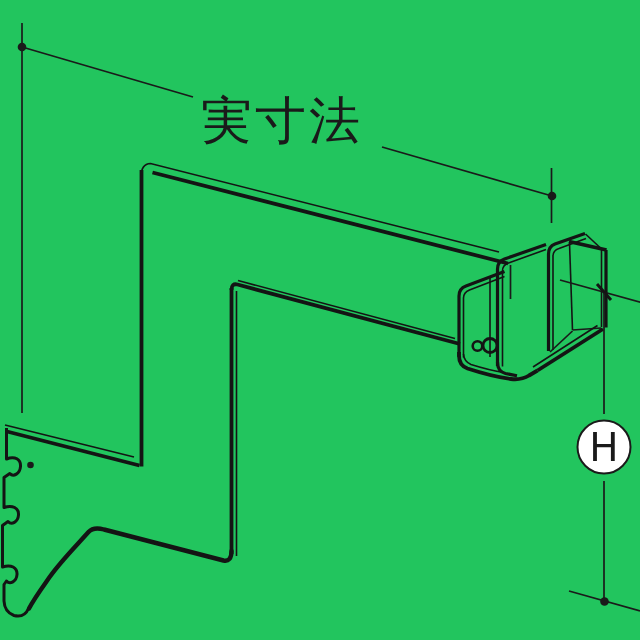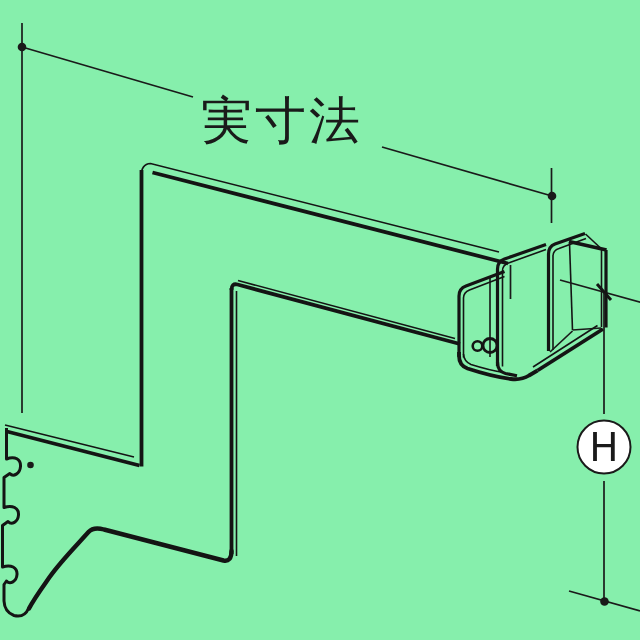--- a/index.html
+++ b/index.html
@@ -8,21 +8,21 @@
     width: 640px;
     height: 640px;
     background: #ffffff;
     overflow: hidden;
     font-family: "DejaVu Sans", "Liberation Sans", sans-serif;
   }
   .stage {
     position: relative;
     width: 640px;
     height: 640px;
-    background: #86efac;
+    background: #22c55e;
   }
   svg { display: block; }
   .ln-thin   { stroke: #141414; stroke-width: 1.6; fill: none; }
   .ln-dim    { stroke: #1a1a1a; stroke-width: 1.7; fill: none; }
   .ln-thick  { stroke: #141414; stroke-width: 3.8; fill: none; stroke-linejoin: round; }
   .ln-med    { stroke: #141414; stroke-width: 3.2; fill: none; stroke-linejoin: round; }
   .ln-heavy  { stroke: #141414; stroke-width: 4.4; fill: none; stroke-linecap: round; stroke-linejoin: round; }
   .dot       { fill: #1a1a1a; stroke: none; }
   .kanji-label {
     font-family: "DejaVu Sans", "Liberation Sans", sans-serif;

